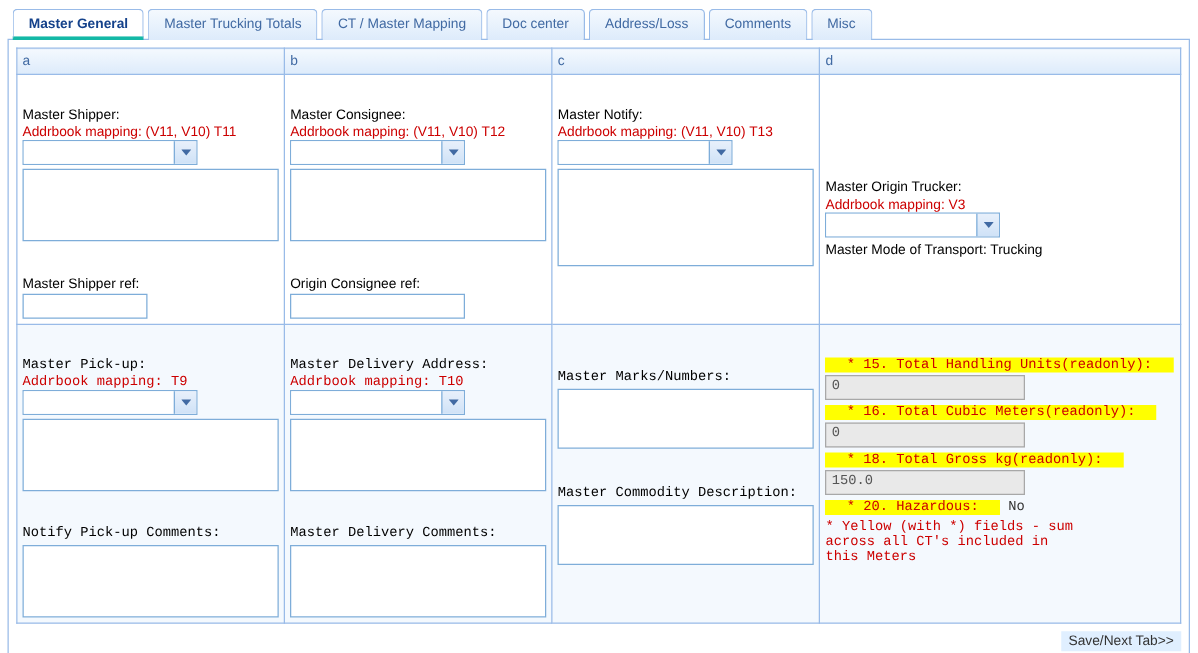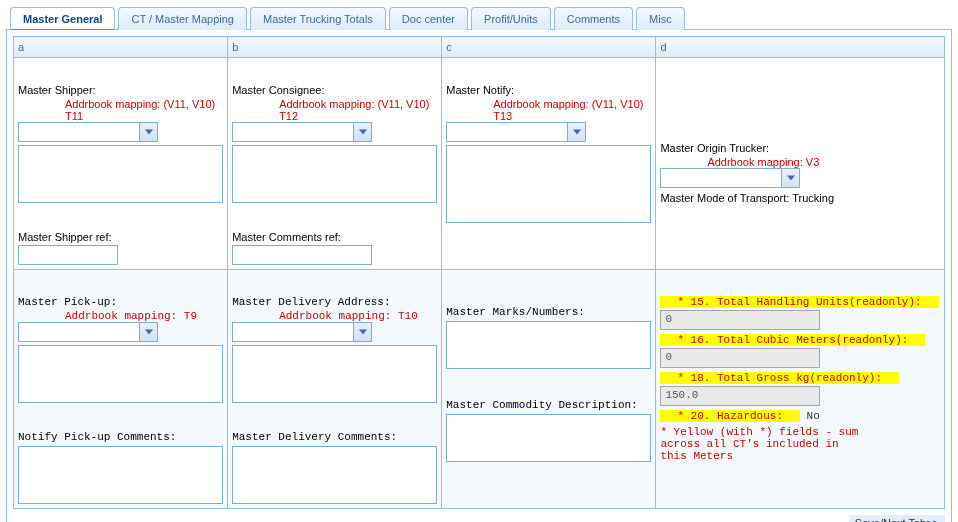--- a/index.html
+++ b/index.html
@@ -26,21 +26,21 @@
     color: #416AA3;
     position: relative;
     top: 1px;
     cursor: pointer;
     white-space: nowrap;
   }
   .tab.active {
     background: #fff;
     font-weight: bold;
     color: #15428B;
-    border-bottom: 1px solid #14b8a6;
+    border-bottom: 3px solid #14b8a6;
   }
   .panel {
     border: 1px solid #99BBE8;
     border-top: none;
     padding: 6px;
   }
   table.grid {
     width: 100%;
     border-collapse: collapse;
     margin-bottom: 6px;
@@ -53,21 +53,21 @@
   }
   table.grid th {
     background: linear-gradient(#F4F9FE, #DDEBFB);
     text-align: left;
     font-weight: normal;
     color: #416AA3;
     padding: 3px 6px;
   }
   .tint { background: #f4f9fe; font-family: Liberation Mono, monospace; }
   .lbl { color: #000; margin-bottom: 2px; margin-top: 22px; }
-  .red { color: #CC0000; margin-left: 47px; }
+  .red { color: #CC0000; }
   .combo {
     display: inline-flex;
     border: 1px solid #7EADD9;
     height: 20px;
     background: #fff;
   }
   .combo input {
     border: none; outline: none; padding: 0 3px; font: inherit; width: 120px;
   }
   .combo .arrow {
@@ -122,24 +122,24 @@
     text-align: center;
     min-width: 70px;
     cursor: pointer;
   }
 </style>
 </head>
 <body>
 
 <div class="tabs">
   <div class="tab active">Master General</div>
+  <div class="tab">Master Trucking Totals</div>
   <div class="tab">CT / Master Mapping</div>
-  <div class="tab">Master Trucking Totals</div>
   <div class="tab">Doc center</div>
-  <div class="tab">Profit/Units</div>
+  <div class="tab">Address/Loss</div>
   <div class="tab">Comments</div>
   <div class="tab">Misc</div>
 </div>
 
 <div class="panel">
   <table class="grid">
     <tbody>
     <tr>
       <th style="width:23%">a</th>
       <th style="width:23%">b</th>
@@ -170,21 +170,21 @@
         <div class="combo">
           <input style="">
           <div class="arrow">
                 <svg viewBox="0 0 10 6">
                   <path d="M0 0h10L5 6z"></path>
                 </svg>
               </div>
         </div>
         <textarea class="txtarea" style=""></textarea>
         <div style="height:6px"></div>
-        <div class="lbl">Master Comments ref:</div>
+        <div class="lbl">Origin Consignee ref:</div>
         <input class="txtinput" style="">
       </td>
       <td>
         <div class="lbl">Master Notify:</div>
         <div class="red">Addrbook mapping: (V11, V10) T13</div>
         <div class="combo">
           <input style="">
           <div class="arrow">
                 <svg viewBox="0 0 10 6">
                   <path d="M0 0h10L5 6z"></path>

